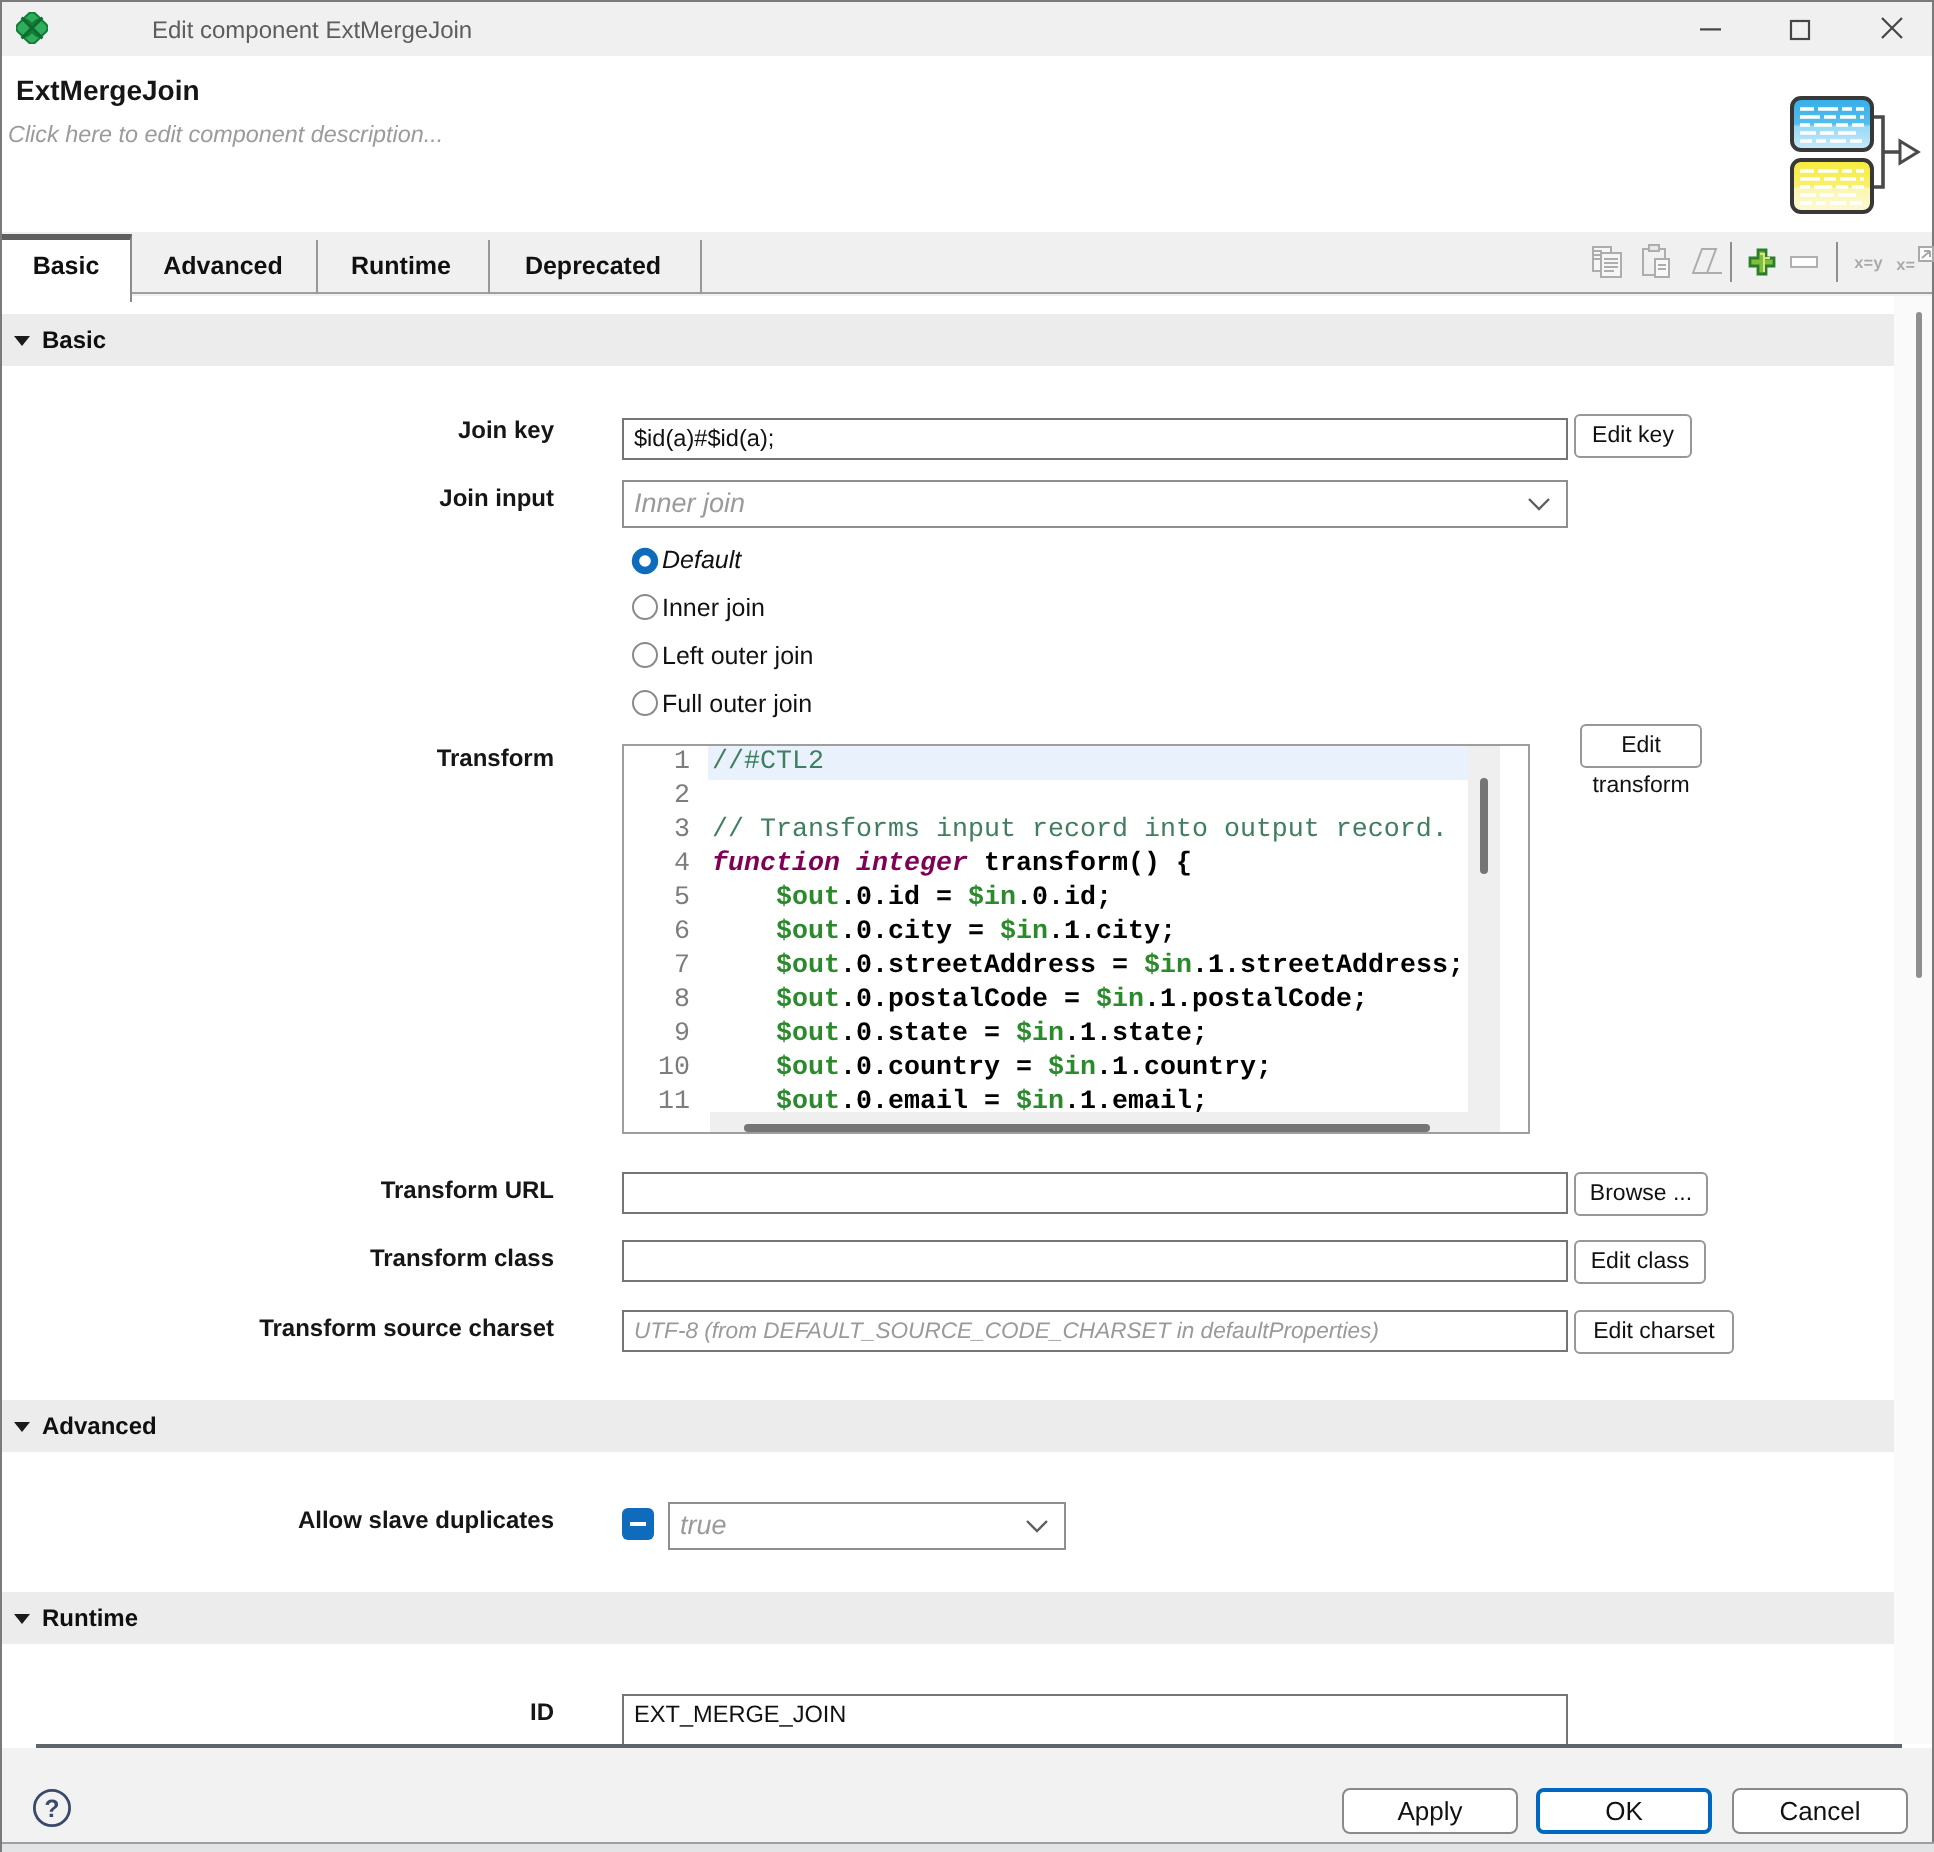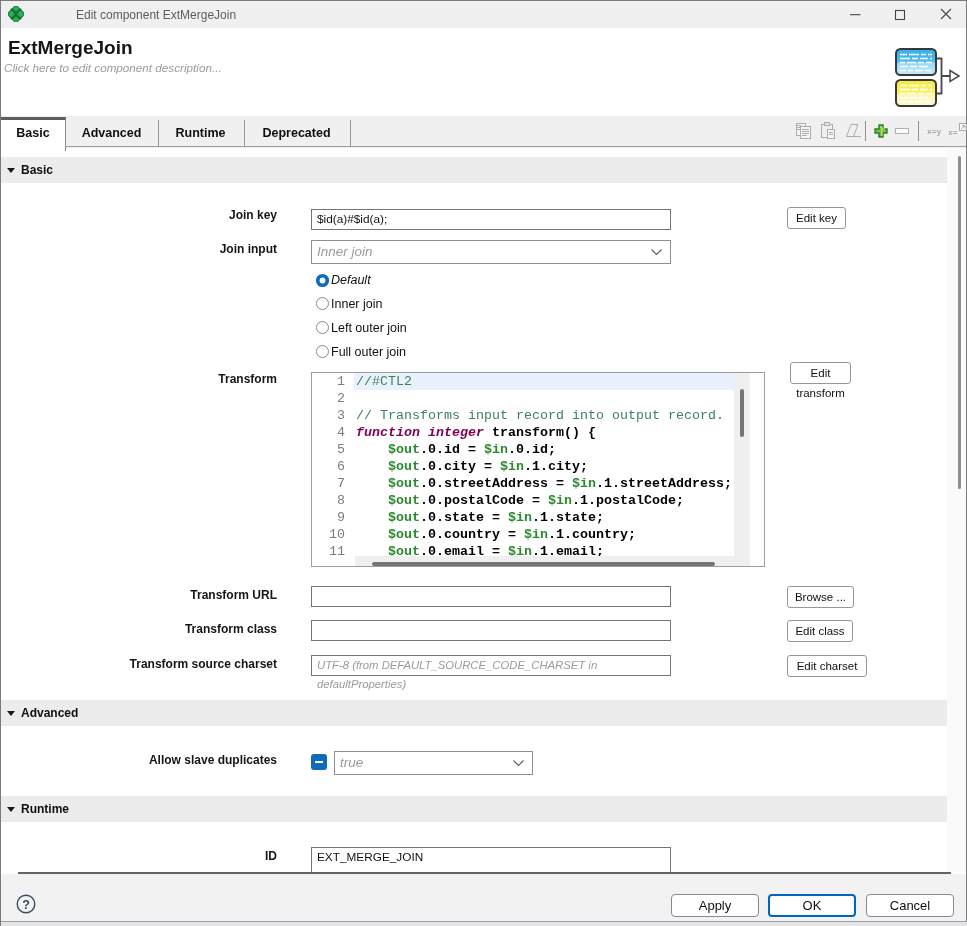--- a/index.html
+++ b/index.html
@@ -3,32 +3,32 @@
 <meta charset="utf-8">
 <style>
 * { margin:0; padding:0; box-sizing:border-box; }
 html,body { width:967px; height:926px; overflow:hidden; }
 body { font-family:"Liberation Sans",sans-serif; position:relative; background:#fff; }
 .win { position:absolute; left:0; top:0; width:967px; height:926px; border-left:1px solid #7a7a7a; border-right:1px solid #7a7a7a; border-top:1px solid #7a7a7a; }
 .abs { position:absolute; }
 .titlebar { left:0; top:0; width:965px; height:27px; background:#f0f0f0; }
 .title-text { left:30px; top:7px; font-size:12px; color:#5d5d5d;margin-left:45px; }
 .header { left:0; top:27px; width:965px; height:88px; background:#fff; }
-.hname { left:7px; top:36px; font-size:19px; font-weight:bold; color:#161616; }
+.hname { left:7px; top:36px; font-size:14px; font-weight:bold; color:#161616; }
 .hdesc { left:3px; top:60px; font-size:11.7px; font-style:italic; color:#9b9b9b;text-align:center; }
 .tabstrip { left:0; top:115px; width:965px; height:32px; background:#f0f0f0; }
 .tabline { left:64px; top:145px; width:901px; height:1px; background:#9f9f9f; }
 .tabsel { left:0; top:116px; width:65px; height:34px; background:#fff; border-top:3px solid #5f5f5f; border-right:1px solid #8c8c8c; }
 .tab { position:absolute; top:119px; height:27px; font-size:12.5px; font-weight:bold; color:#101010; text-align:center; line-height:27px; }
 .vsep { position:absolute; top:119px; width:1px; height:27px; background:#989898; }
 .bar { position:absolute; left:0; width:946px; height:26px; background:#ececec; }
 .bartxt { position:absolute; left:20px; top:6px; font-size:12px; font-weight:bold; color:#101010; }
 .bartri { position:absolute; left:6px; top:10.5px; width:0; height:0; border-left:4.5px solid transparent; border-right:4.5px solid transparent; border-top:5px solid #1a1a1a; }
 .lbl { position:absolute; font-size:12px; font-weight:bold; color:#161616; text-align:right; right:689px; }
-.inp { position:absolute; left:310px; width:360px; height:21px; border:1px solid #757575; background:#fff; font-size:11.8px; color:#111; padding-left:5px; line-height:19px; }
+.inp { position:absolute; left:310px; width:473px; height:21px; border:1px solid #757575; background:#fff; font-size:11.8px; color:#111; padding-left:5px; line-height:19px; }
 .ph { color:#9a9a9a; font-style:italic; } .phc { color:#9a9a9a; font-style:italic; font-size:13.5px; }
 .btn { position:absolute; height:22px; border:1px solid #979797; border-radius:3px; background:#fff; font-size:11.5px; color:#111; text-align:center; }
 .radio { position:absolute; width:13px; height:13px; border-radius:50%; border:1px solid #8a8a8a; background:#fff; }
 .rlbl { position:absolute; left:330px; font-size:12.5px; color:#111; }
 .sep2 { left:17px; top:871px; width:933px; height:2px; background:#60656c; }
 .bottombar { left:0; top:873px; width:965px; height:48px; background:#f2f2f2; }
 .bottomedge { left:0; top:920px; width:967px; height:6px; background:#e3e4e6; border-top:1.5px solid #9aa0a8; }
 .scrolltrack { left:946px; top:147px; width:19px; height:724px; background:#fafafa; }
 .scrollthumb { left:957px; top:155px; width:3px; height:333px; background:#8f8f8f; border-radius:2px; }
 .bbtn { position:absolute; top:893px; width:88px; height:23px; border:1px solid #8a8a8a; border-radius:4px; background:#fff; font-size:13px; color:#111; text-align:center; line-height:21px; }

